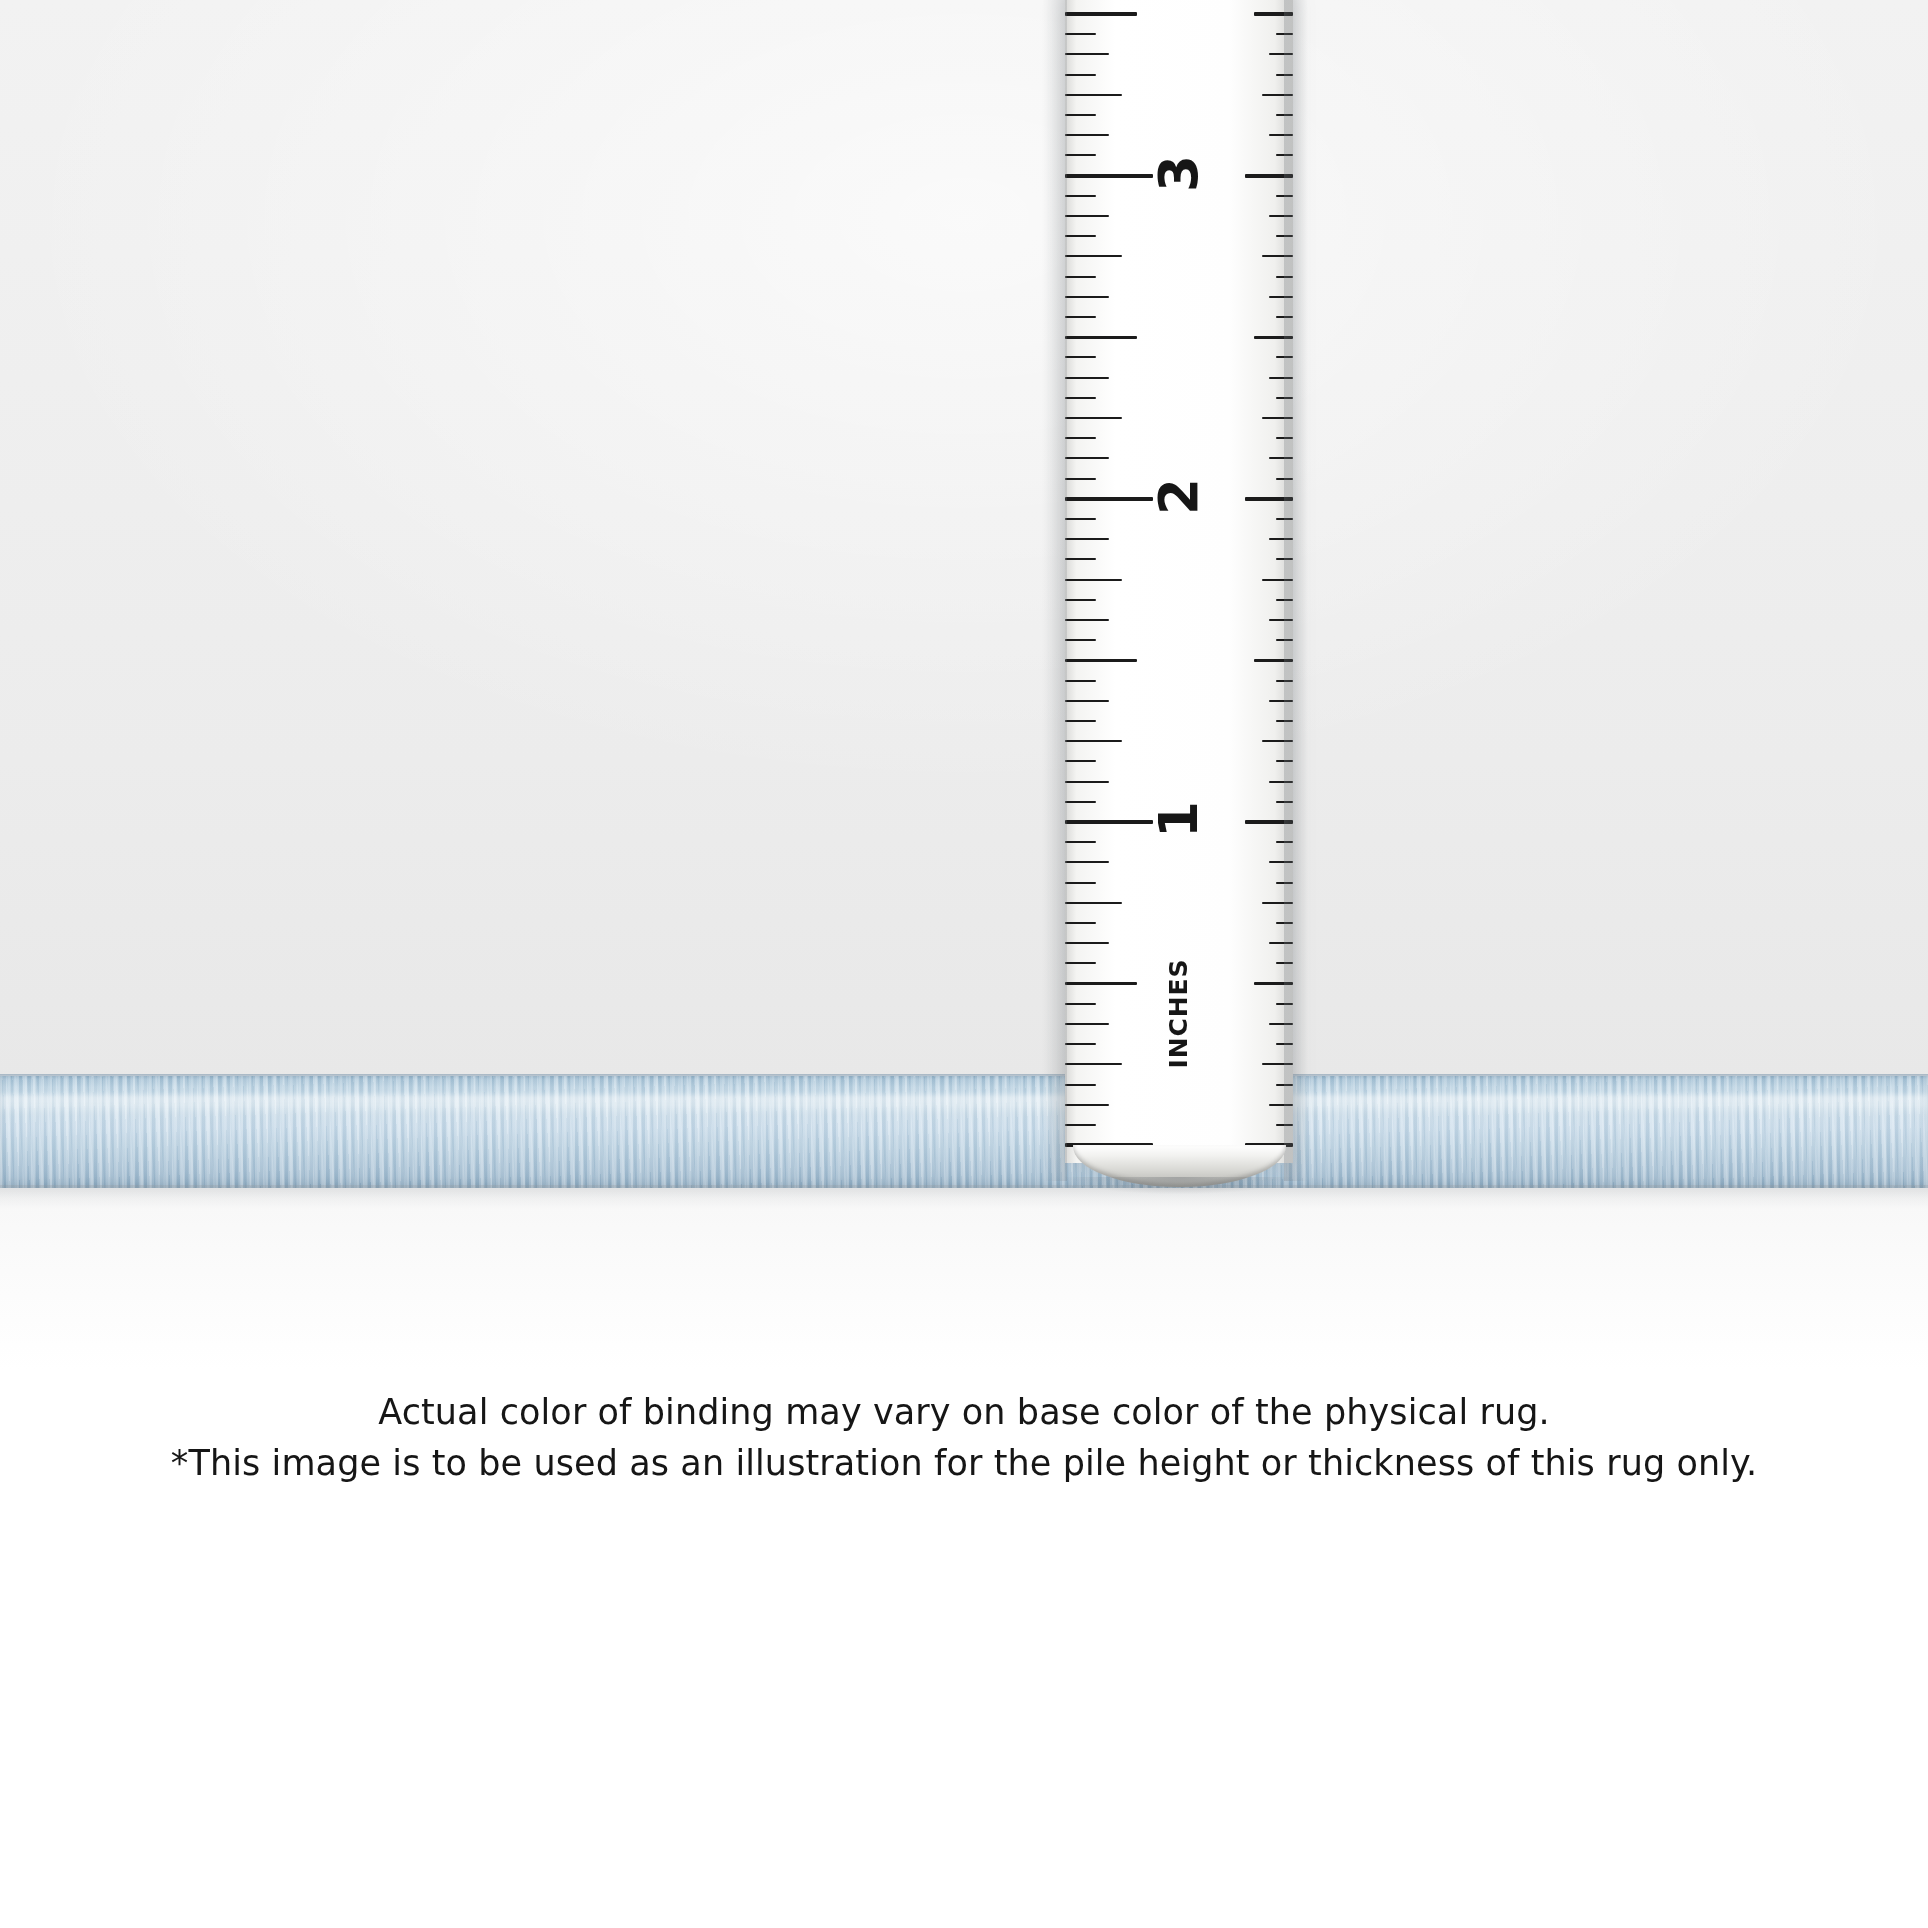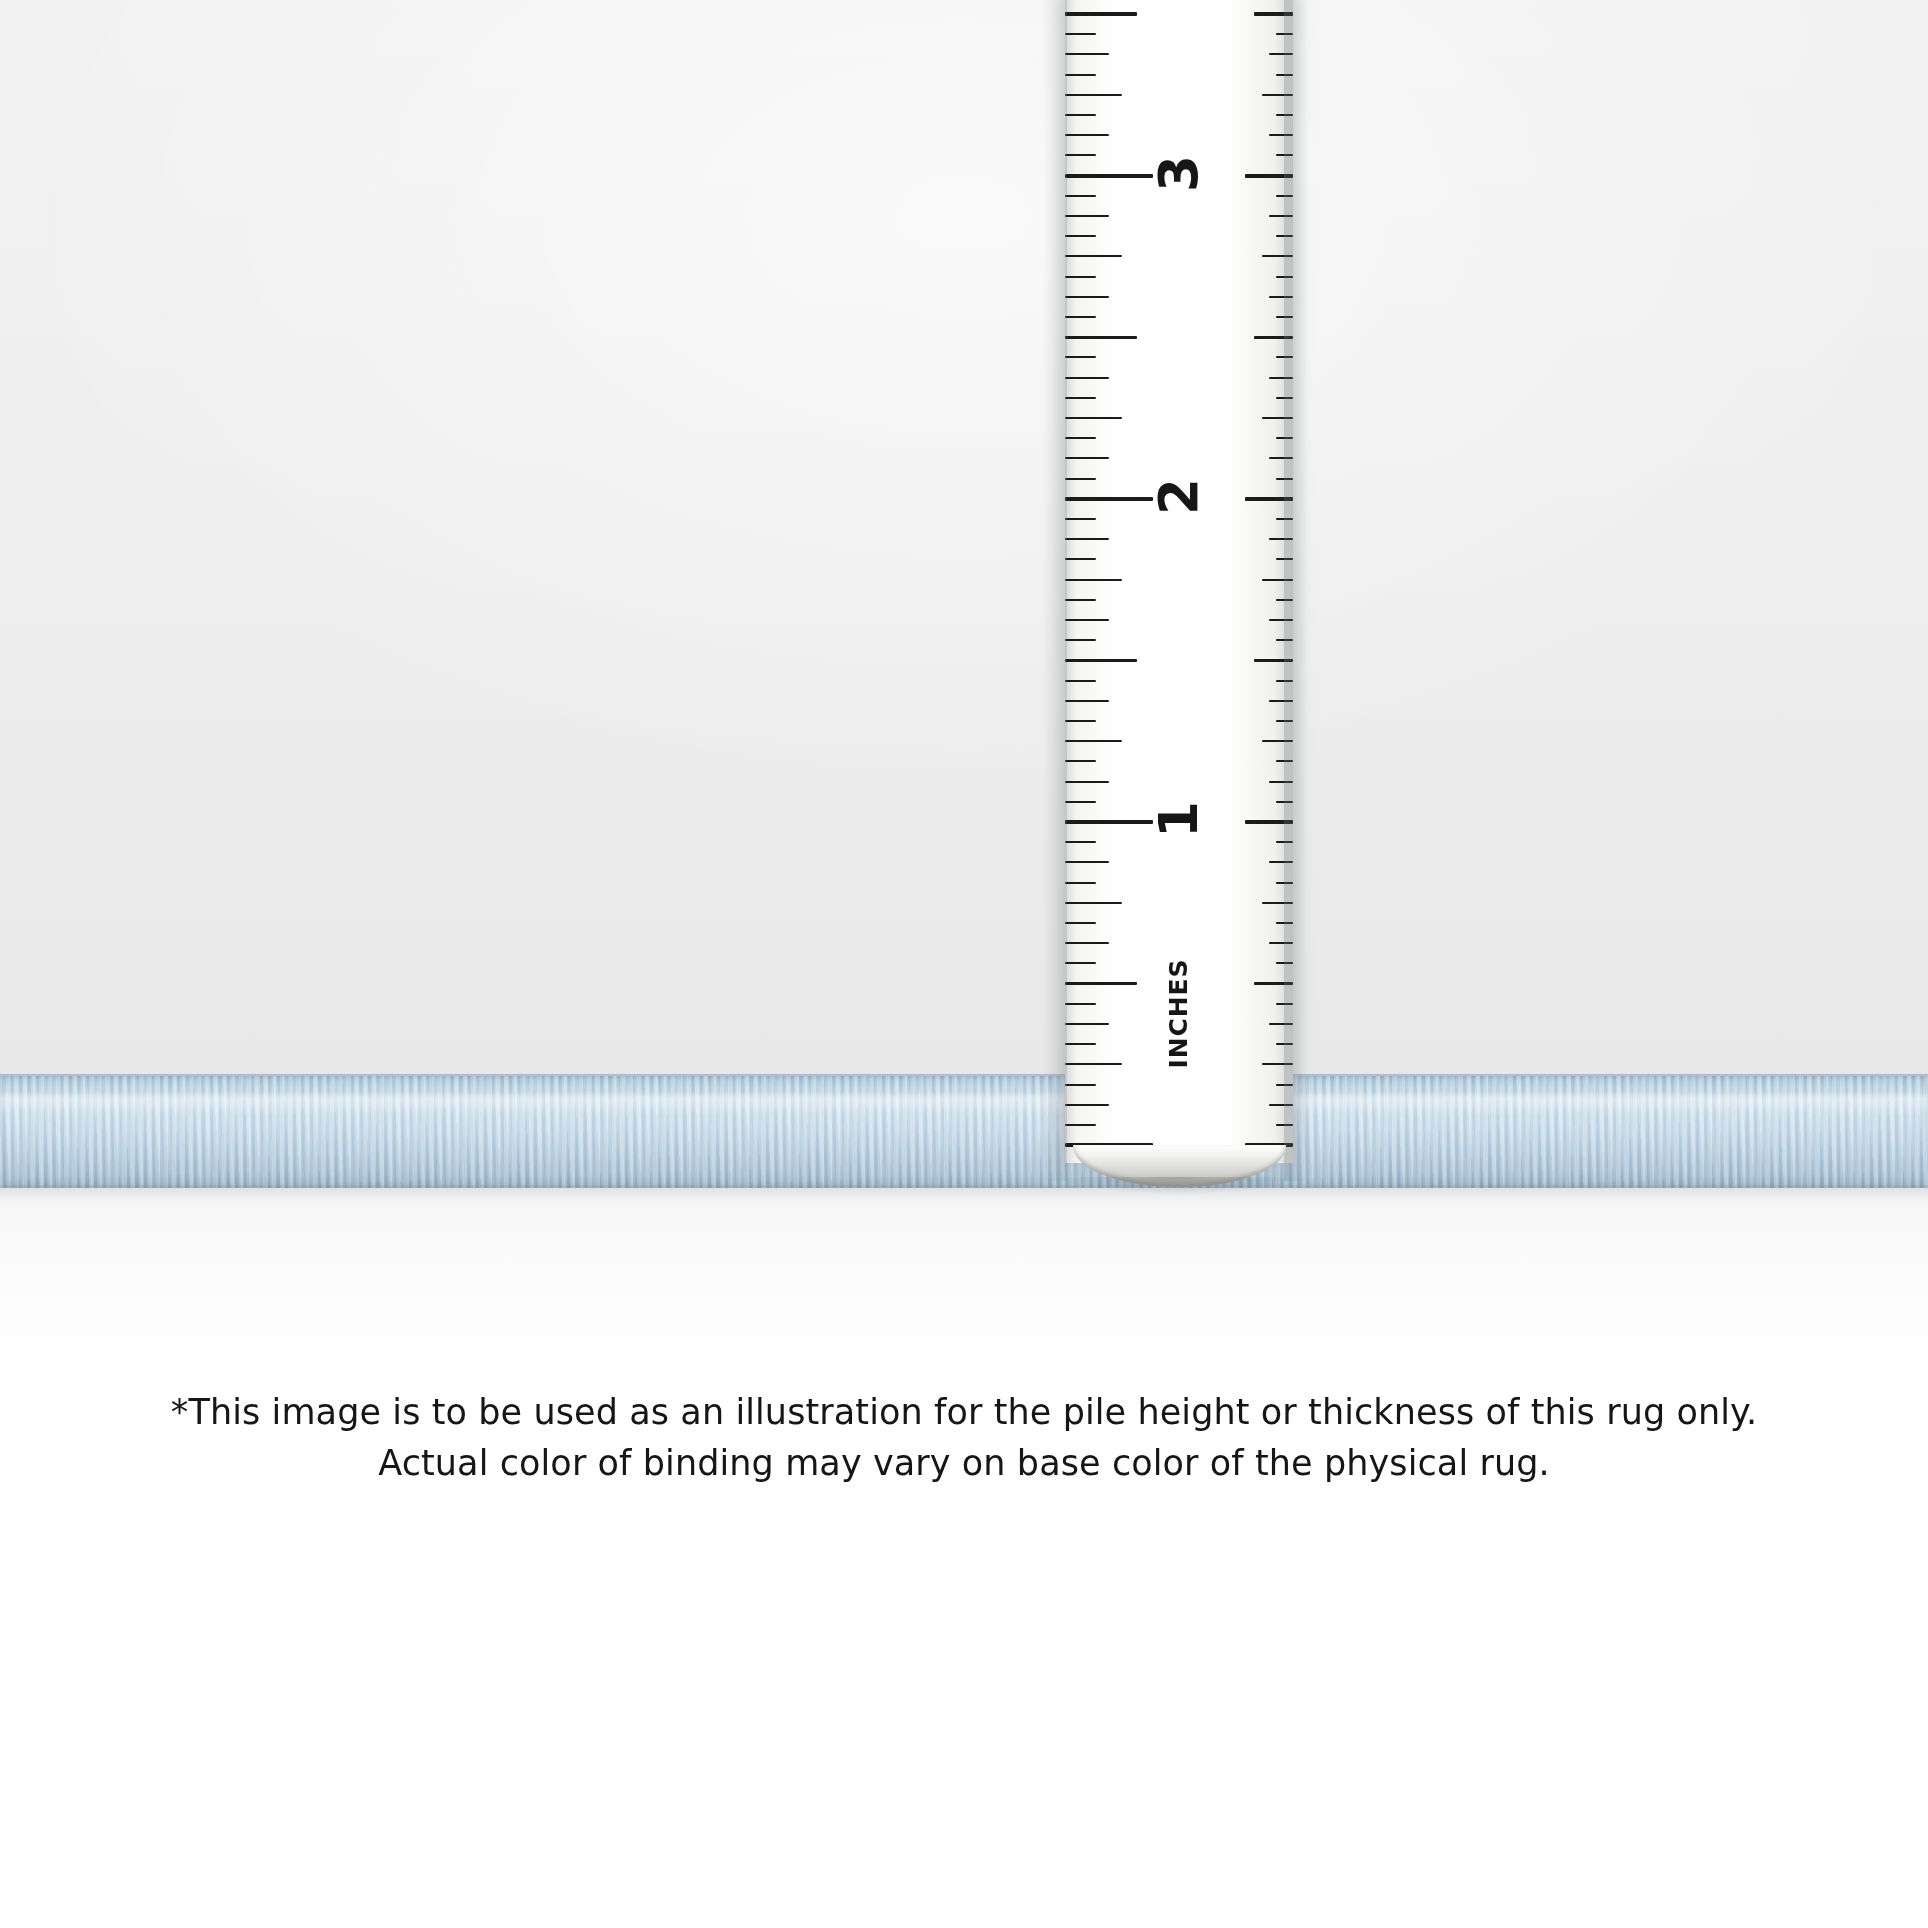--- a/index.html
+++ b/index.html
@@ -363,18 +363,18 @@
         <div class="ruler-num" style="left: 77px; top: 148px; width: 73px; text-align: center;">3</div>
         <div class="ruler-unit" style="left: 40px; top: 1004px; width: 147px; text-align: center;">INCHES</div>
       </div>
   </div>
   <div class="ruler-side-shadow-l"></div>
   <div class="ruler-side-shadow"></div>
   <div class="ruler-tip"></div>
   <div class="ruler-tip-shadow"></div>
 
   <div class="caption">
+    <span class="caption-line">Actual color of binding may vary on base color of the physical rug.</span>
     <span class="caption-line">*This image is to be used as an illustration for the pile height or thickness of this rug only.</span>
-    <span class="caption-line">Actual color of binding may vary on base color of the physical rug.</span>
   </div>
 
 </div>
 
 
 </body></html>

